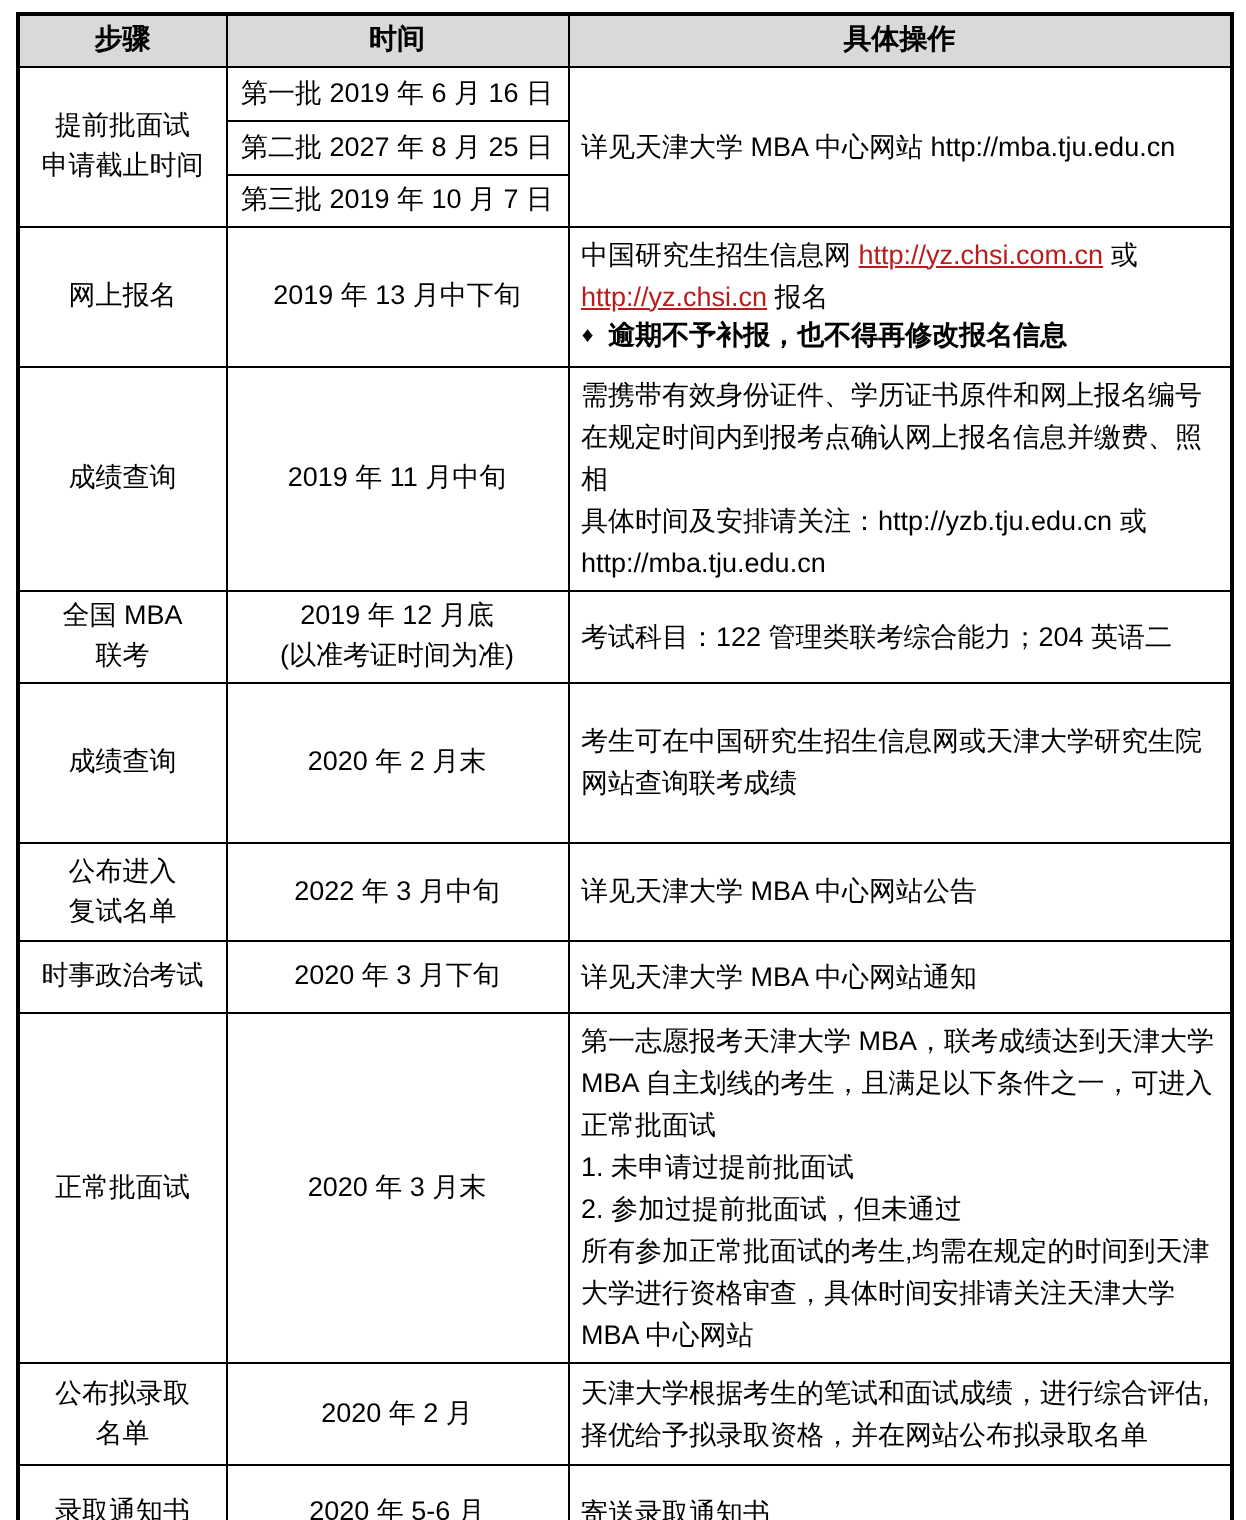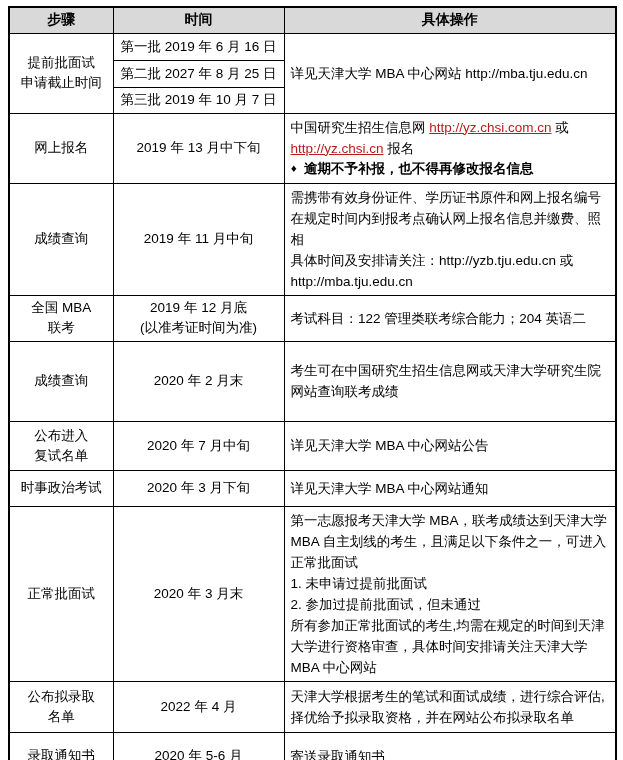--- a/index.html
+++ b/index.html
@@ -104,21 +104,21 @@
       <tr style="height:80px">
         <td class="step">成绩查询</td>
         <td class="time">2020 年 2 月末</td>
         <td class="op">考生可在中国研究生招生信息网或天津大学研究生院
 网站查询联考成绩</td>
       </tr>
 
       <tr style="height:49px">
         <td class="step">公布进入
 复试名单</td>
-        <td class="time">2020 年 7 月中旬</td>
+        <td class="time">2022 年 3 月中旬</td>
         <td class="op">详见天津大学 MBA 中心网站公告</td>
       </tr>
 
       <tr style="height:36px">
         <td class="step">时事政治考试</td>
         <td class="time">2020 年 3 月下旬</td>
         <td class="op">详见天津大学 MBA 中心网站通知</td>
       </tr>
 
       <tr style="height:174px">
@@ -130,21 +130,21 @@
 1. 未申请过提前批面试
 2. 参加过提前批面试，但未通过
 所有参加正常批面试的考生,均需在规定的时间到天津
 大学进行资格审查，具体时间安排请关注天津大学
 MBA 中心网站</td>
       </tr>
 
       <tr style="height:51px">
         <td class="step">公布拟录取
 名单</td>
-        <td class="time">2022 年 4 月</td>
+        <td class="time">2020 年 2 月</td>
         <td class="op">天津大学根据考生的笔试和面试成绩，进行综合评估,
 择优给予拟录取资格，并在网站公布拟录取名单</td>
       </tr>
 
       <tr style="height:49px">
         <td class="step">录取通知书</td>
         <td class="time">2020 年 5-6 月</td>
         <td class="op">寄送录取通知书</td>
       </tr>
     </tbody>

